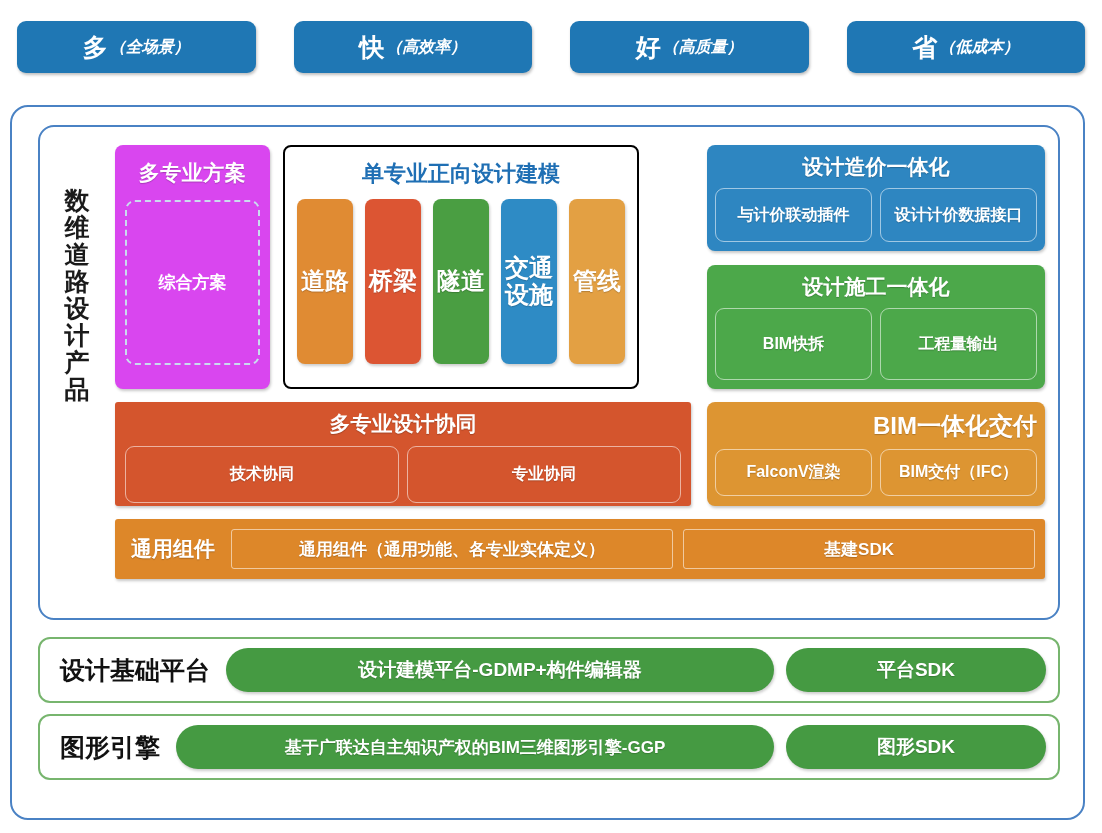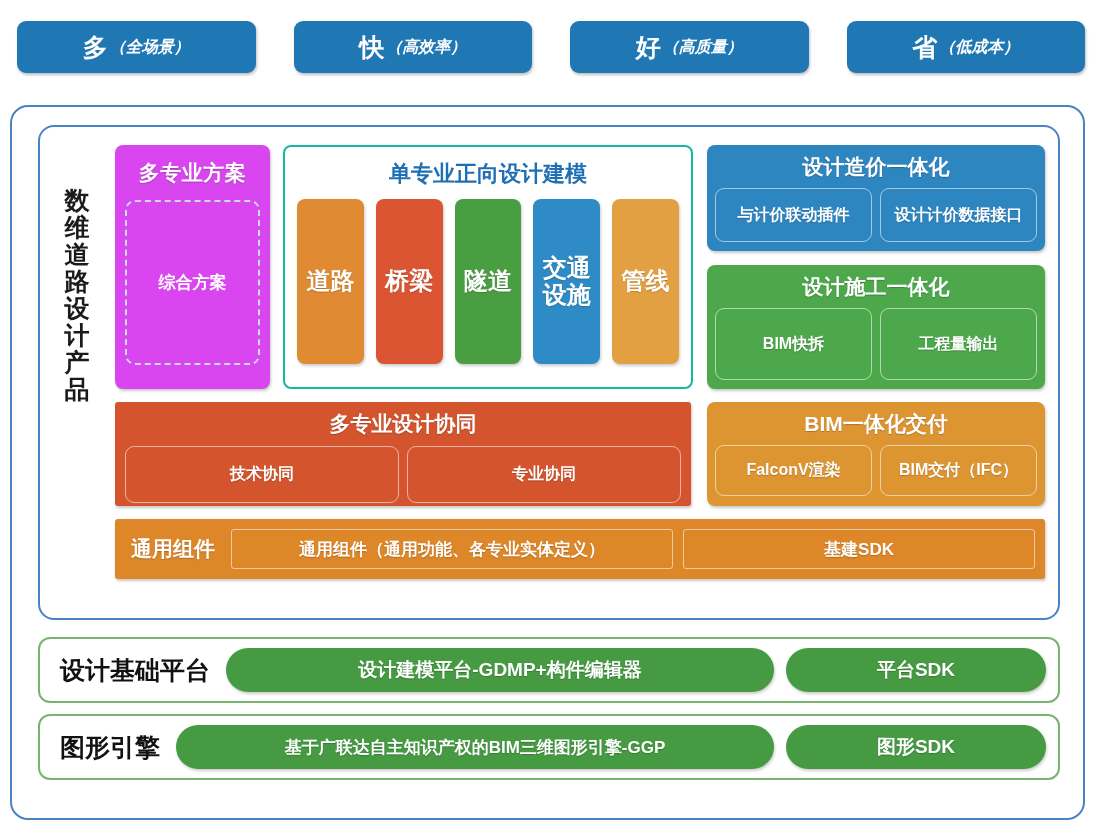--- a/index.html
+++ b/index.html
@@ -80,22 +80,22 @@
     margin-top: 13px;
     height: 165px;
     border: 2px dashed #c9dcee;
     border-radius: 10px;
     display: flex; align-items: center; justify-content: center;
     color: #ffffff; font-size: 17px; font-weight: bold;
   }
 
   .single-disc {
     position: absolute; left: 168px; top: 0;
-    width: 410px; height: 244px;
-    border: 2px solid #14b8a6;
+    width: 356px; height: 244px;
+    border: 2px solid #000000;
     border-radius: 8px;
     background: #ffffff;
     padding: 12px 12px 14px 12px;
   }
   .single-disc .hdr {
     color: #1f6fb4; font-size: 22px; font-weight: bold;
     text-align: center; margin-bottom: 10px;
   }
   .disc-cards { display: flex; gap: 12px; height: 165px; }
   .disc-card {
@@ -155,21 +155,21 @@
   .delivery {
     position: absolute; left: 592px; top: 0;
     width: 338px; height: 104px;
     background: #dd9532;
     border-radius: 8px;
     box-shadow: 1px 2px 3px rgba(0,0,0,.22);
     padding: 8px 8px 10px 8px;
     display: flex; flex-direction: column;
   }
   .delivery .hdr {
-    color: #ffffff; font-size: 21px; font-weight: bold; text-align: center;
+    color: #ffffff; font-size: 24px; font-weight: bold; text-align: right;
     margin-bottom: 7px; text-shadow: 0 1px 1px rgba(0,0,0,.22);
   }
 
   
   .row3 {
     position: absolute; left: 0; top: 374px;
     width: 930px; height: 60px;
     background: #dd8729;
     border-radius: 3px;
     box-shadow: 1px 2px 3px rgba(0,0,0,.22);

